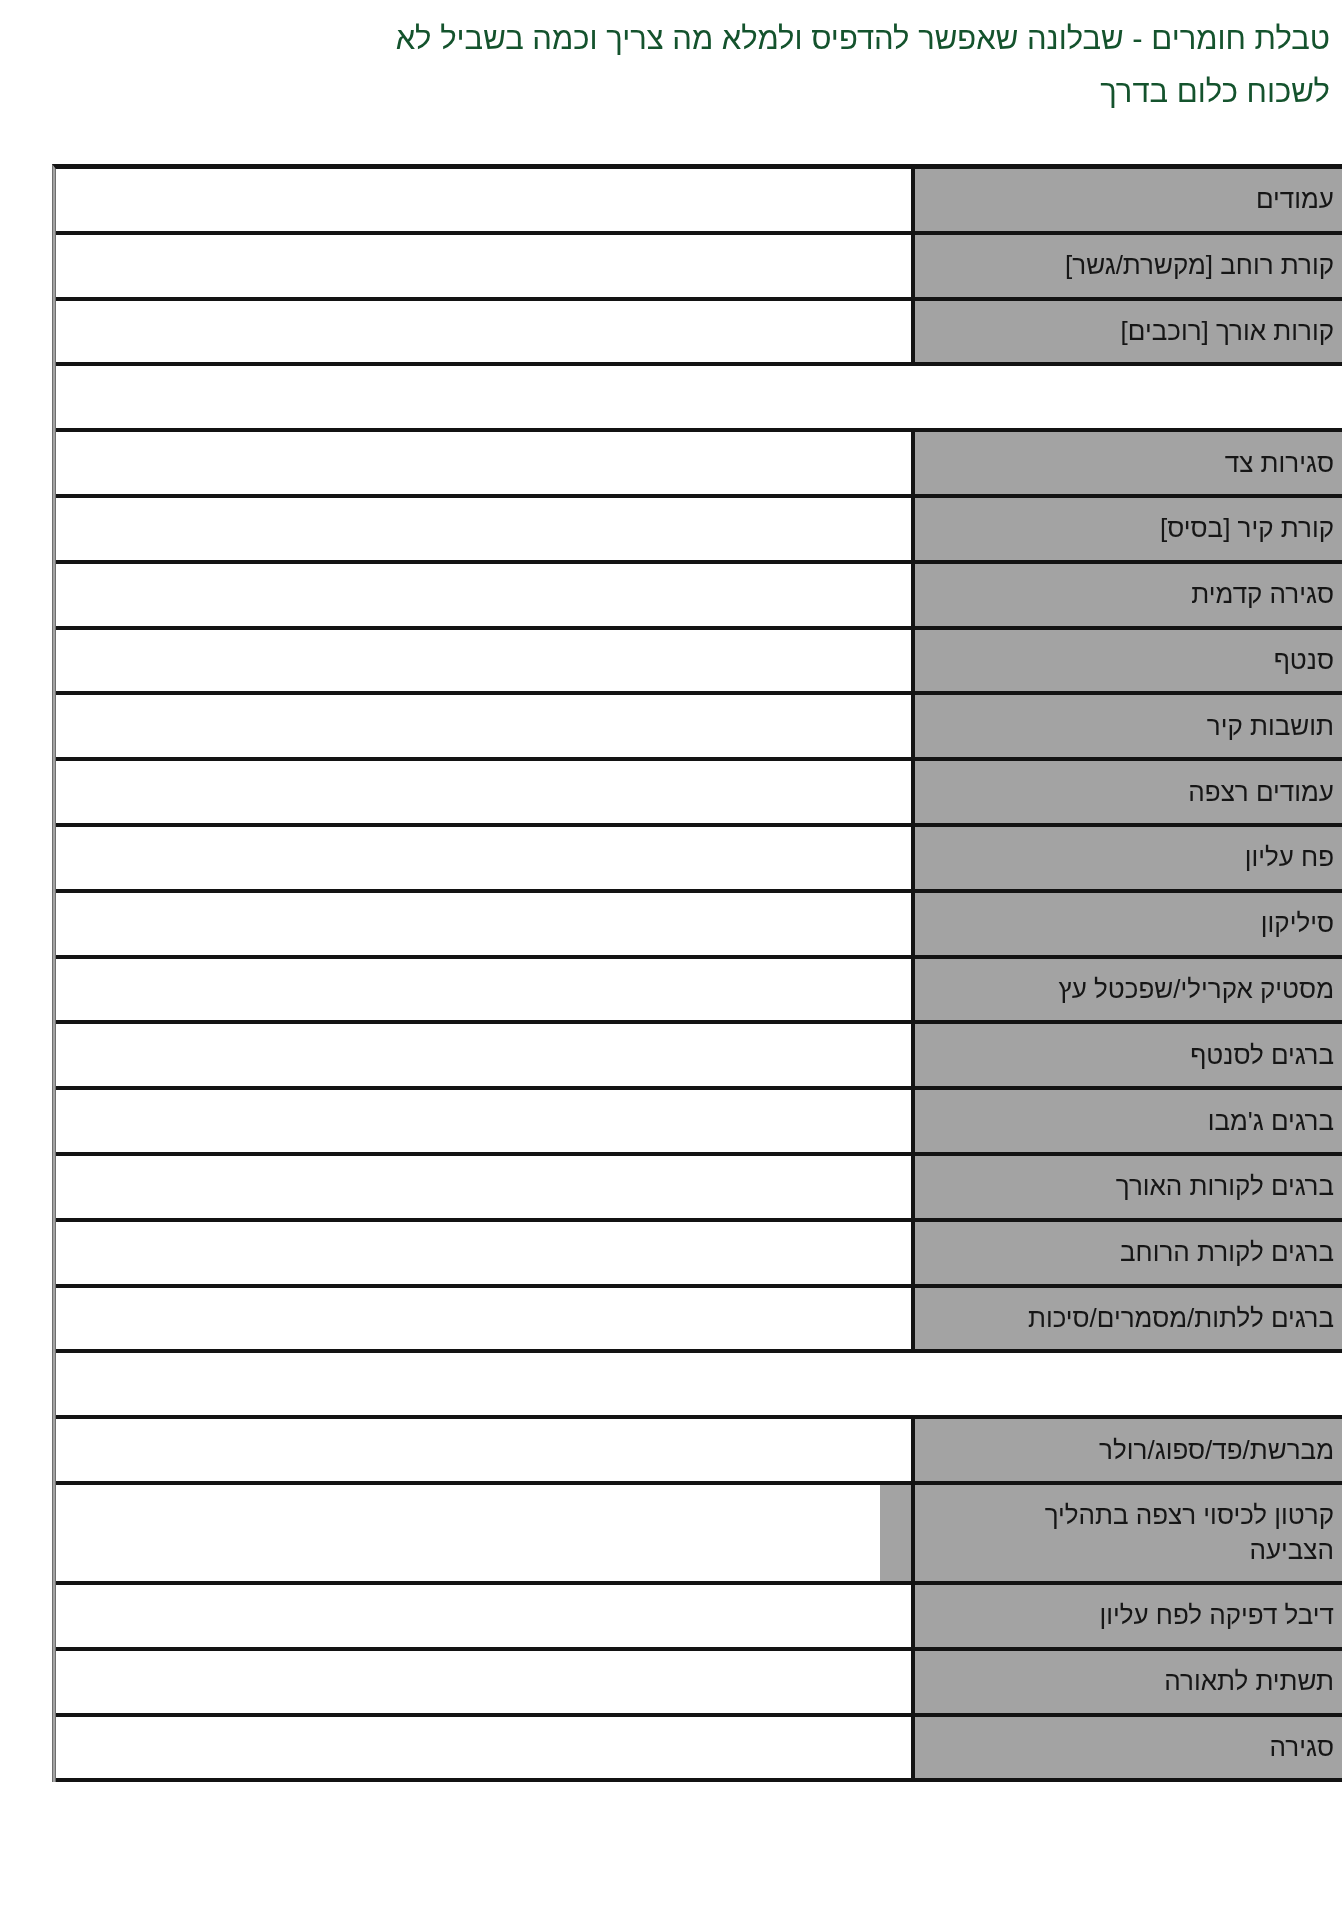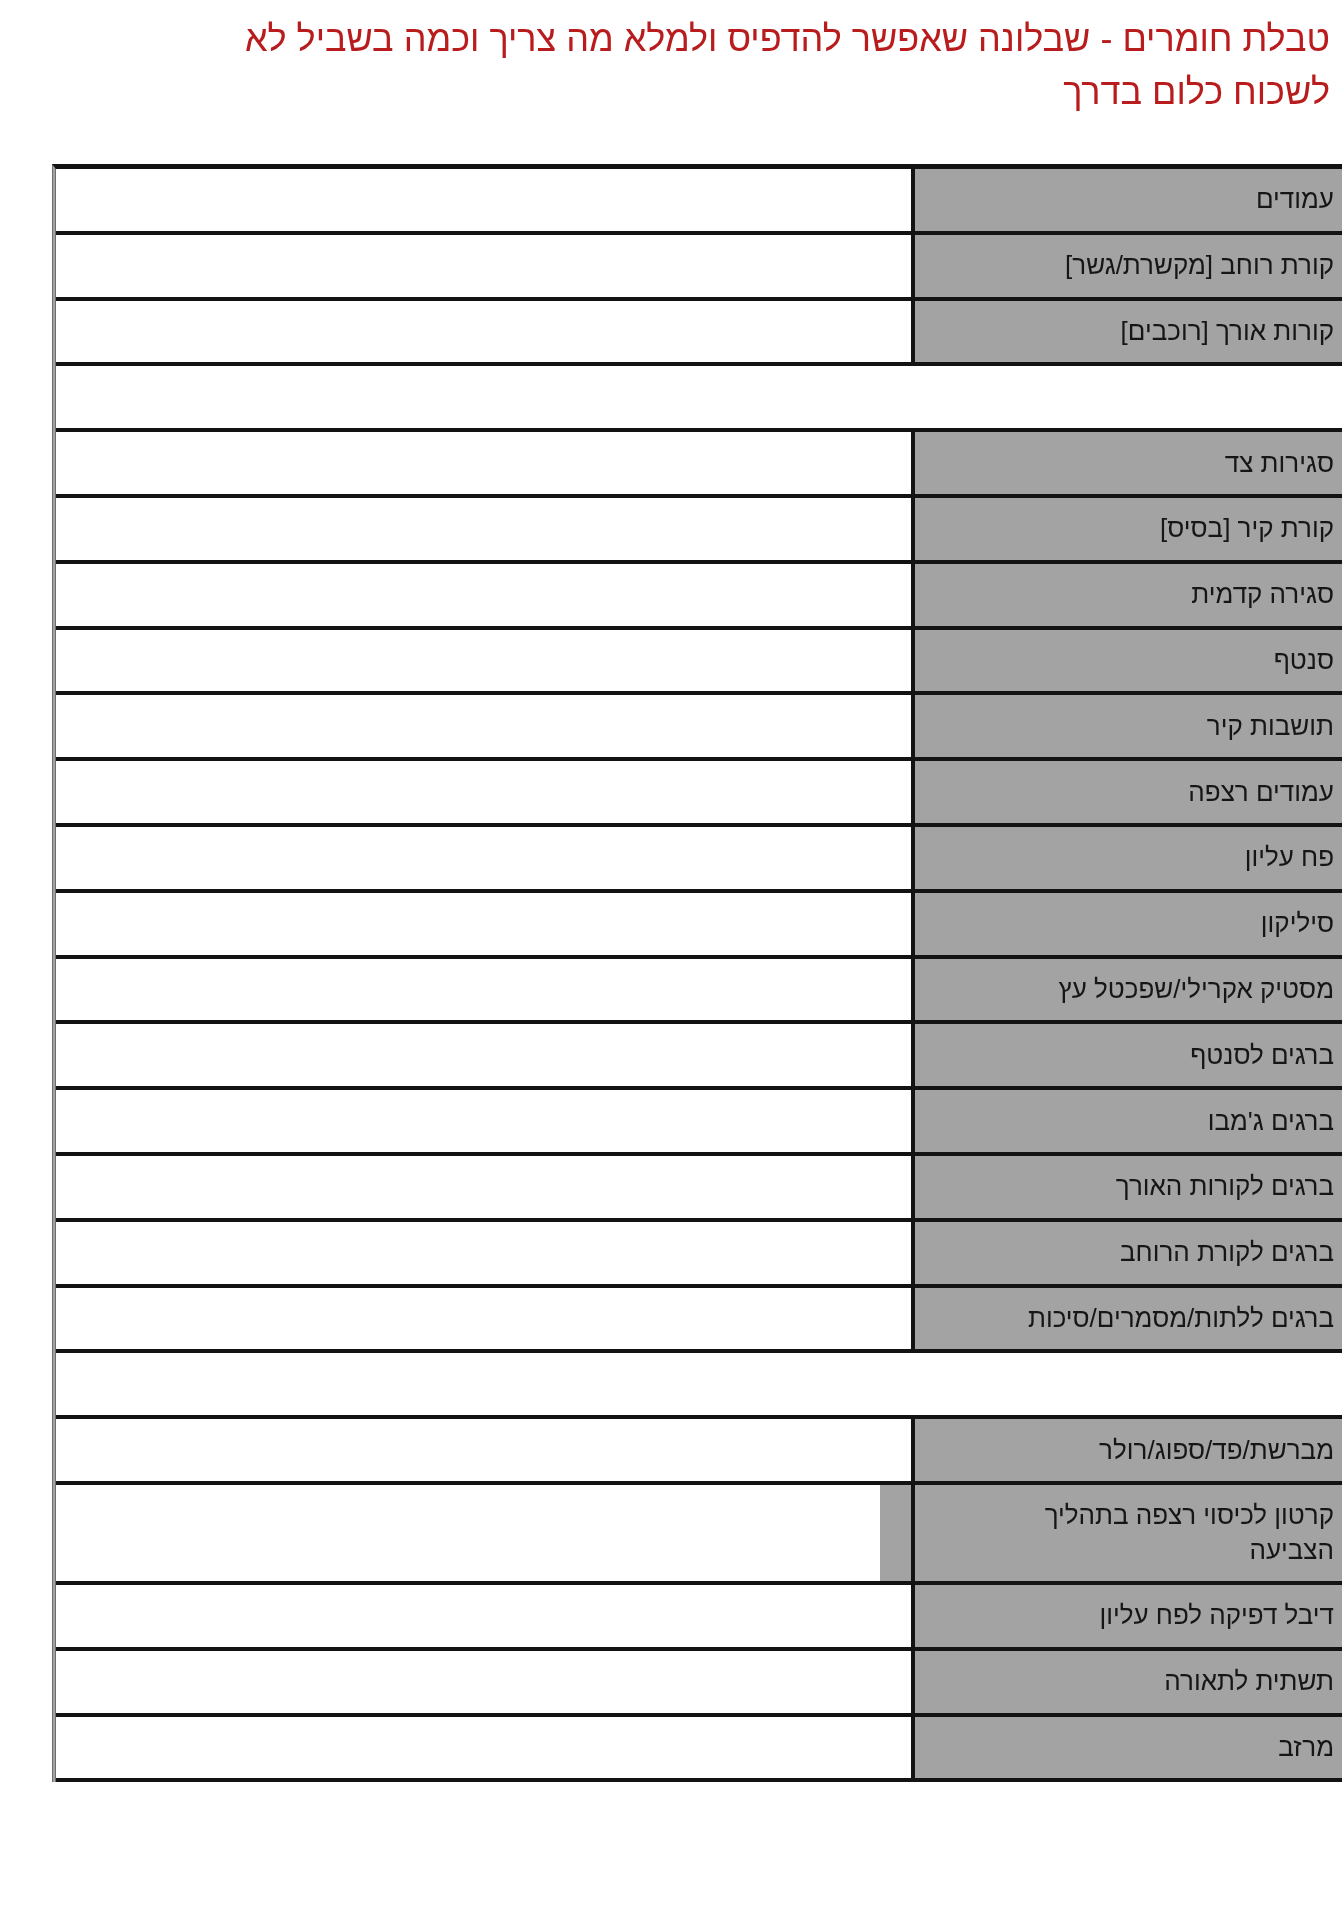--- a/index.html
+++ b/index.html
@@ -16,23 +16,23 @@
     color: #1a1a1a;
     overflow: hidden;
   }
   .title {
     position: absolute;
     top: 12px;
     right: 12px;
     left: 60px;
     direction: rtl;
     text-align: right;
-    font-size: 36px;
+    font-size: 31px;
     line-height: 53px;
-    color: #b91c1c;
+    color: #14532d;
   }
   .materials-table {
     position: absolute;
     left: 52px;
     top: 164px;
     width: 1296px;
     box-sizing: border-box;
     background: #a3a3a3;
     border-top: 5px solid #131313;
     border-right: 4px solid #131313;
@@ -276,20 +276,20 @@
       <div class="label-lines">
         <div>תשתית לתאורה</div>
 
       </div>
     </div>
   </div>
       <div class="row">
     <div class="cell value"></div>
     <div class="cell label">
       <div class="label-lines">
-        <div>מרזב</div>
+        <div>סגירה</div>
 
       </div>
     </div>
   </div>
     </div>
 
 </div>
 
 </body></html>

